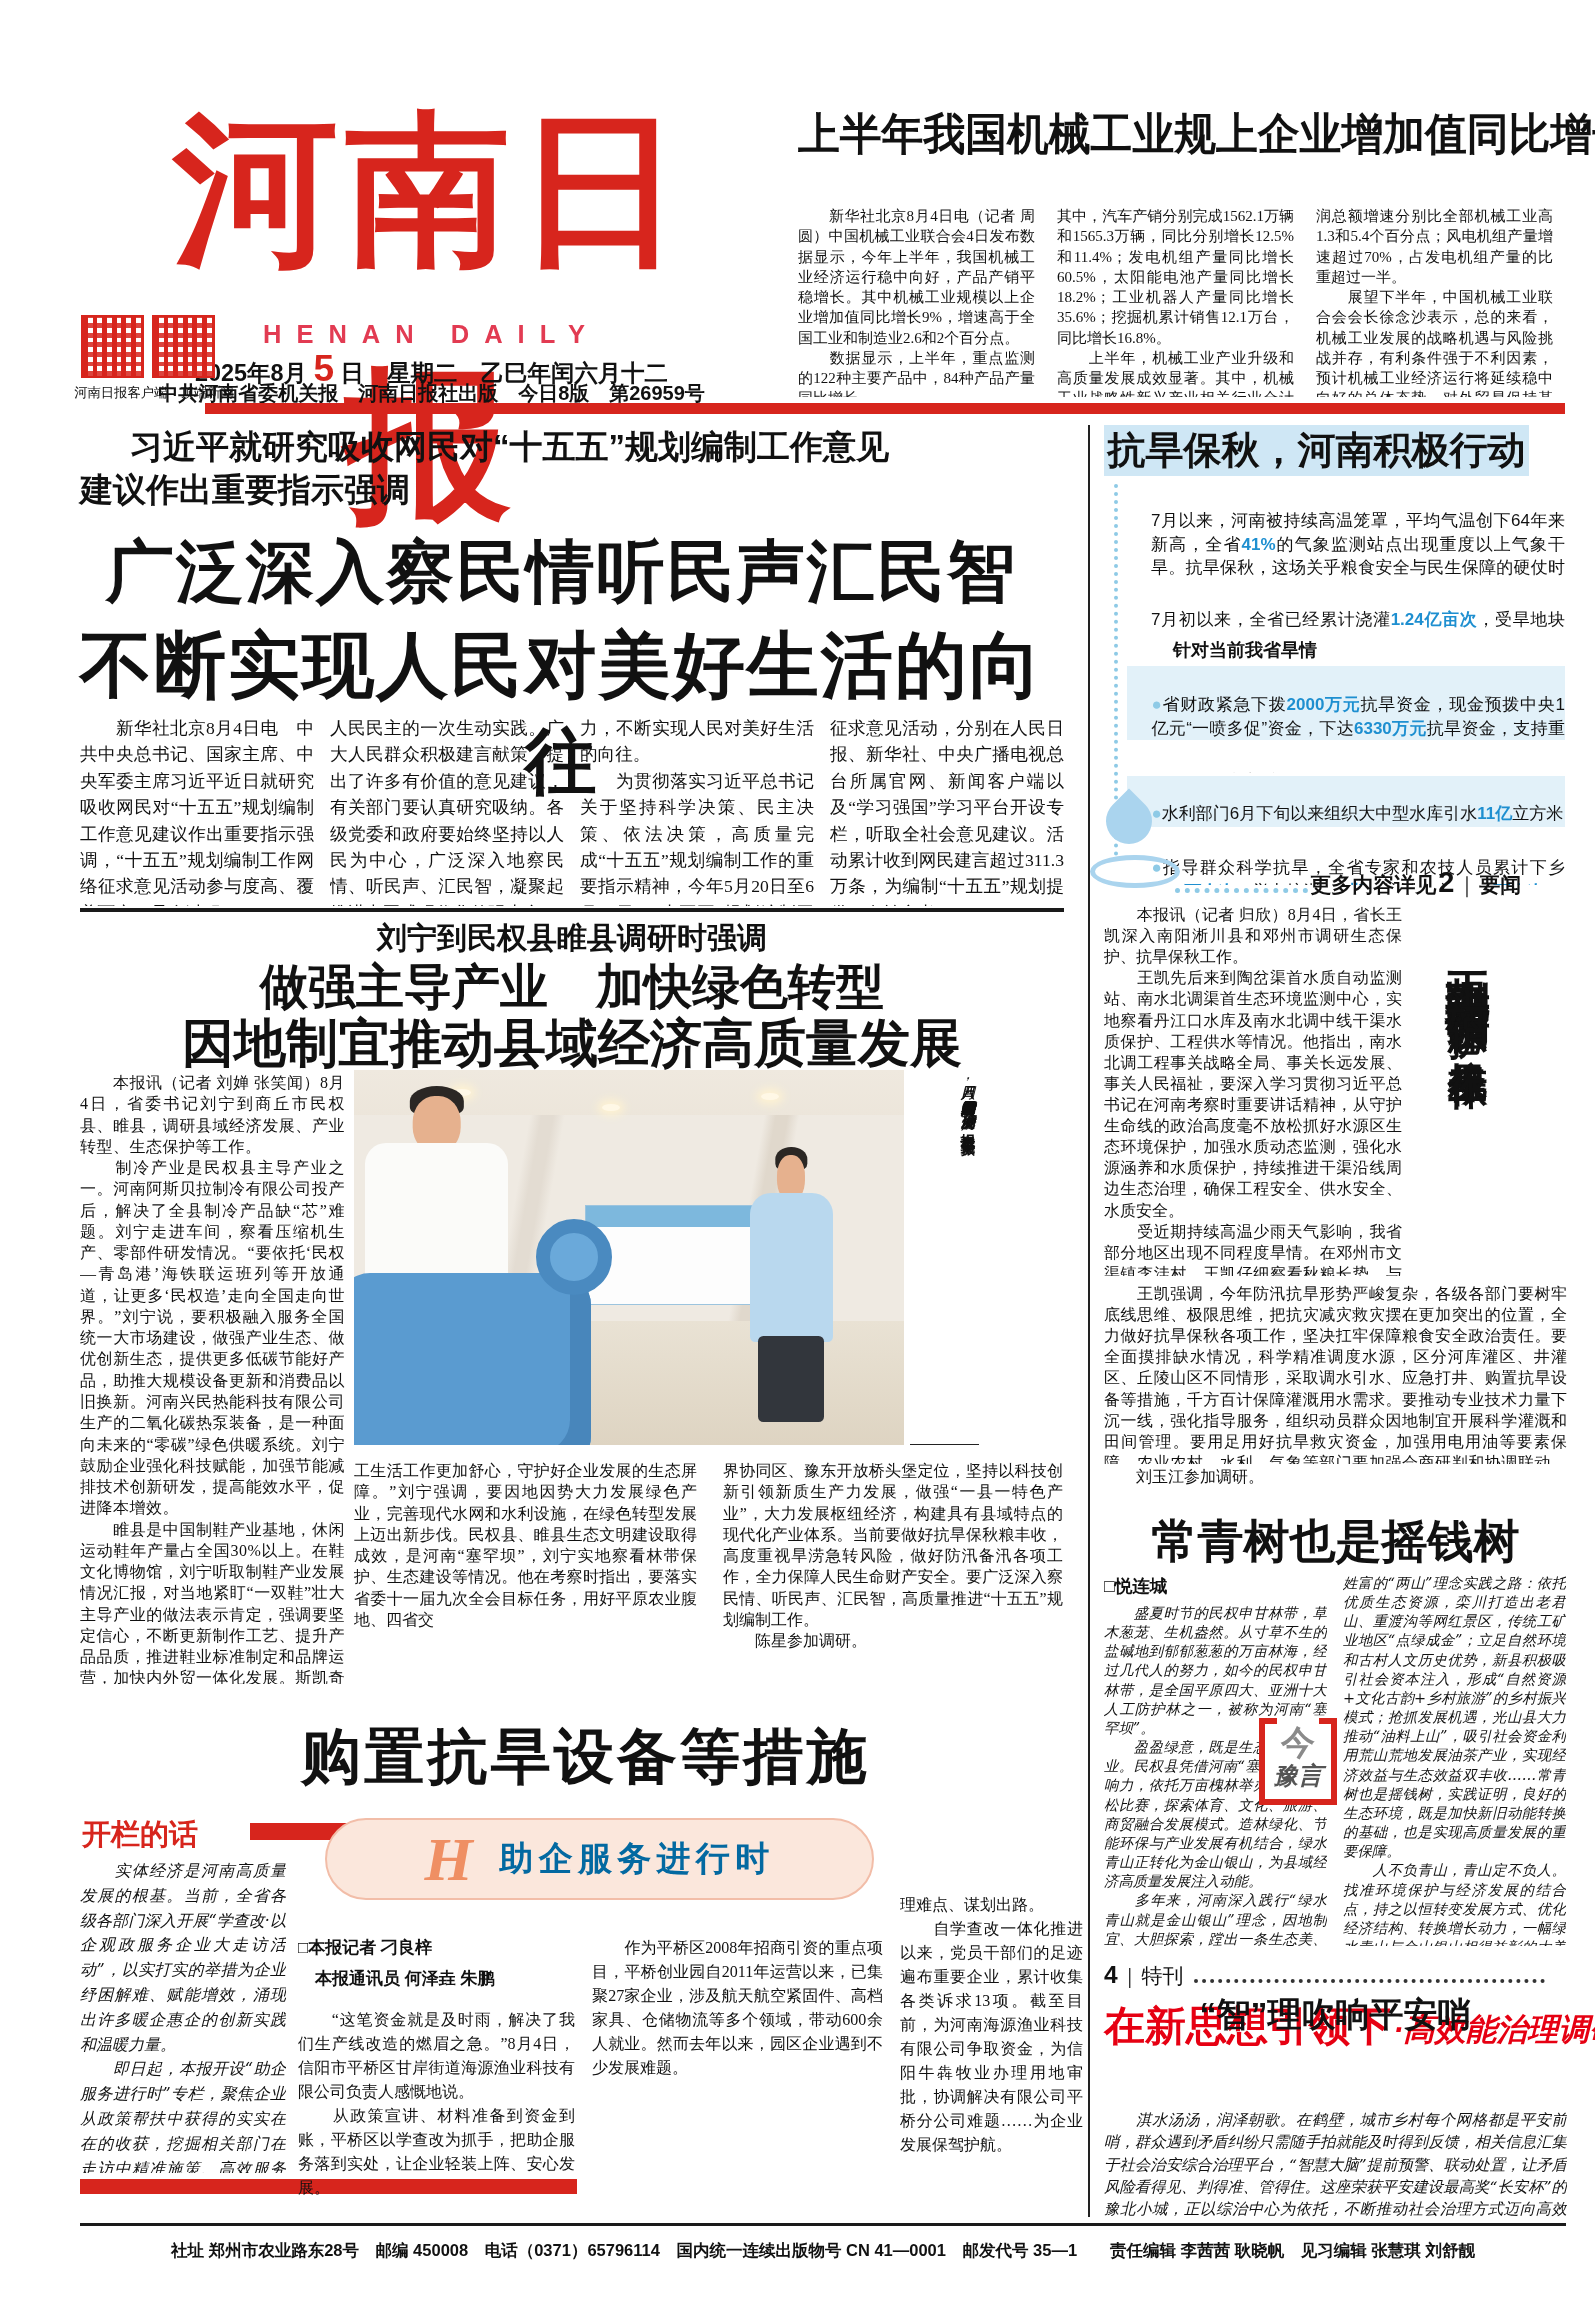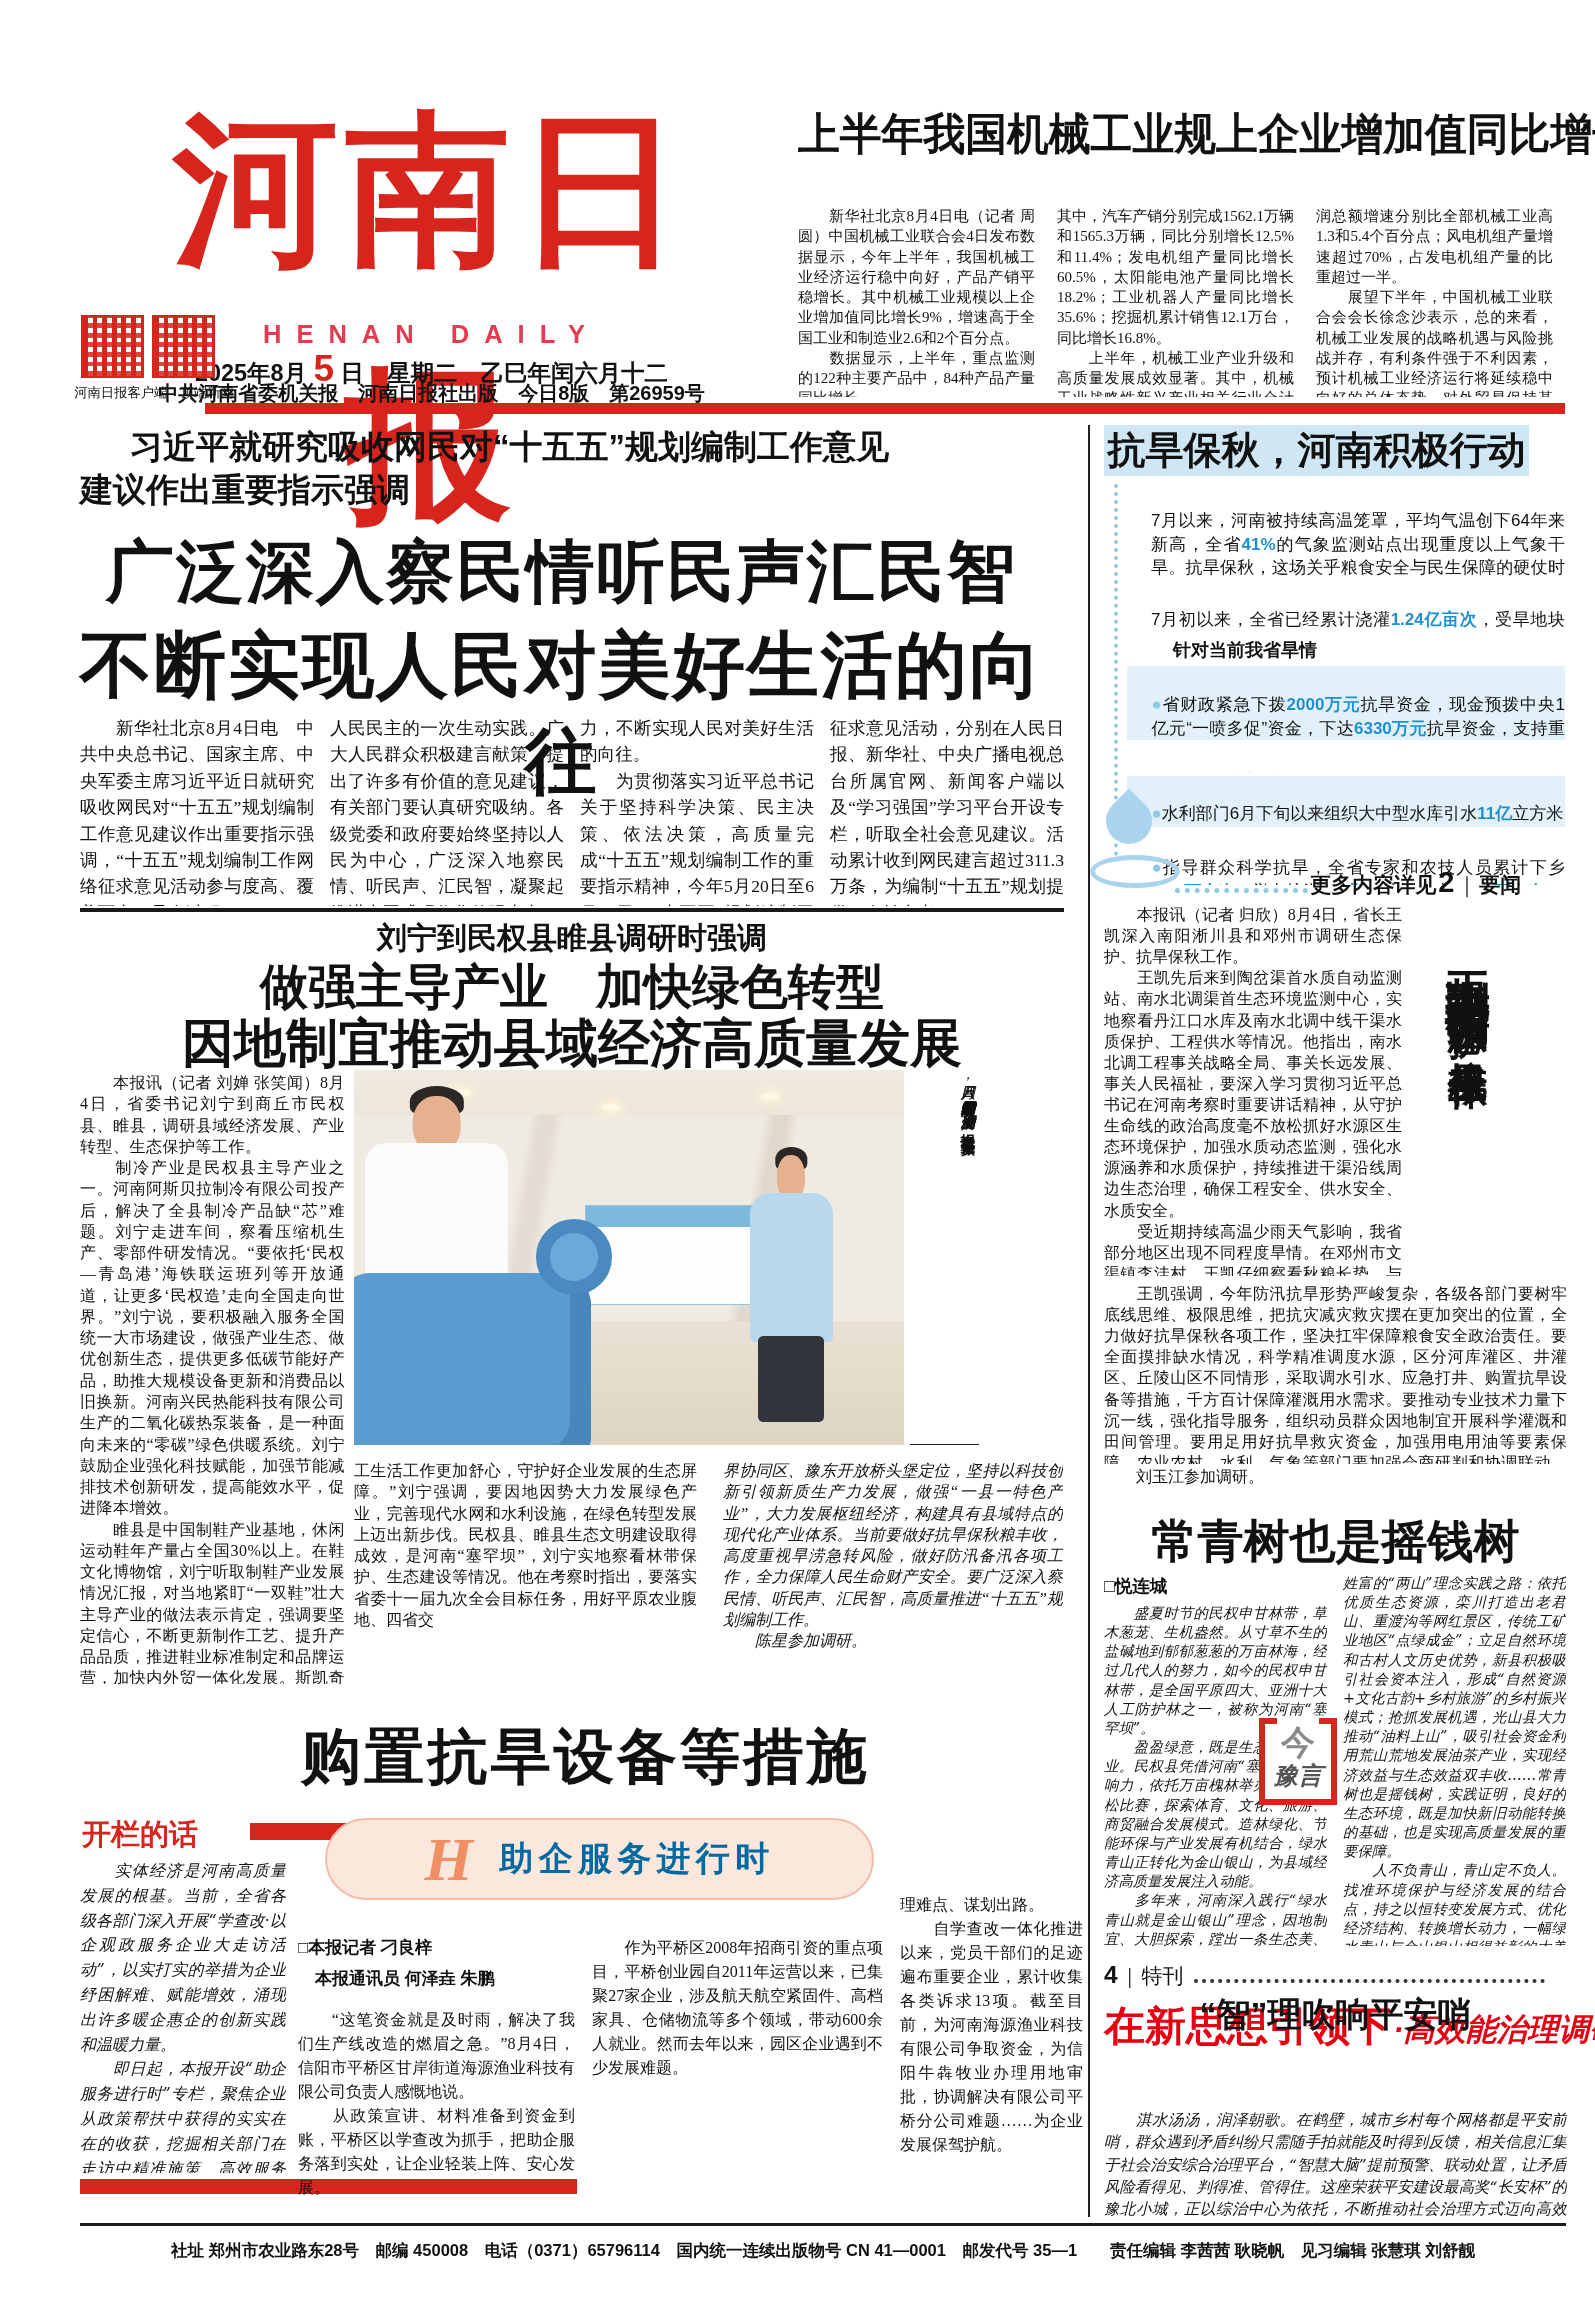--- a/index.html
+++ b/index.html
@@ -147,21 +147,21 @@
     <div class="legs" style="background:#32363c;"></div>
   </div>
   <div class="machine" style="left:-3%;bottom:-6%;width:46%;height:52%;"></div>
   <div class="ring" style="left:33%;bottom:40%;width:48px;height:48px;"></div>
 </div>
 <div class="abs kai" style="left:910px;top:1070px;width:69px;height:375px;writing-mode:vertical-rl;font-size:14.4px;line-height:1.6;border-bottom:1.6px solid #222;padding-top:5.3px;box-sizing:border-box;">
   <span>八月四日，省委书记刘宁到位于商丘市民权县的河南兴民热能科技有限公司，调研制冷产业发展情况。</span>
   <span class="sans" style="font-style:normal;font-weight:700;">本报记者 董亮 摄</span>
 </div>
 <div class="col" style="left:354px;top:1460px;width:343px;height:223px;font-size:16px;line-height:1.33;">工生活工作更加舒心，守护好企业发展的生态屏障。”刘宁强调，要因地因势大力发展绿色产业，完善现代水网和水利设施，在绿色转型发展上迈出新步伐。民权县、睢县生态文明建设取得成效，是河南“塞罕坝”，刘宁实地察看林带保护、生态建设等情况。他在考察时指出，要落实省委十一届九次全会目标任务，用好平原农业腹地、四省交</div>
-<div class="col" style="left:723px;top:1460px;width:340px;height:223px;font-size:16px;line-height:1.33;font-style:italic;">界协同区、豫东开放桥头堡定位，坚持以科技创新引领新质生产力发展，做强“一县一特色产业”，大力发展枢纽经济，构建具有县域特点的现代化产业体系。当前要做好抗旱保秋粮丰收，高度重视旱涝急转风险，做好防汛备汛各项工作，全力保障人民生命财产安全。要广泛深入察民情、听民声、汇民智，高质量推进“十五五”规划编制工作。
+<div class="col" style="left:723px;top:1460px;width:340px;height:223px;font-size:16px;line-height:1.33;">界协同区、豫东开放桥头堡定位，坚持以科技创新引领新质生产力发展，做强“一县一特色产业”，大力发展枢纽经济，构建具有县域特点的现代化产业体系。当前要做好抗旱保秋粮丰收，高度重视旱涝急转风险，做好防汛备汛各项工作，全力保障人民生命财产安全。要广泛深入察民情、听民声、汇民智，高质量推进“十五五”规划编制工作。
 　　陈星参加调研。</div>
 
 <div class="col" style="left:1104px;top:904px;width:298px;height:372px;font-size:16px;line-height:1.32;">　　本报讯（记者 归欣）8月4日，省长王凯深入南阳淅川县和邓州市调研生态保护、抗旱保秋工作。
 　　王凯先后来到陶岔渠首水质自动监测站、南水北调渠首生态环境监测中心，实地察看丹江口水库及南水北调中线干渠水质保护、工程供水等情况。他指出，南水北调工程事关战略全局、事关长远发展、事关人民福祉，要深入学习贯彻习近平总书记在河南考察时重要讲话精神，从守护生命线的政治高度毫不放松抓好水源区生态环境保护，加强水质动态监测，强化水源涵养和水质保护，持续推进干渠沿线周边生态治理，确保工程安全、供水安全、水质安全。
 　　受近期持续高温少雨天气影响，我省部分地区出现不同程度旱情。在邓州市文渠镇李洼村，王凯仔细察看秋粮长势，与农技人员深入交流，详细了解机井灌溉、抗旱措施落实情况。他叮嘱当地负责同志，当前正值秋粮产量形成的关键期，要抢抓农时、多措并举，加强苗情墒情旱情监测，积极组织群众抢浇快浇、能浇尽浇，努力把旱情影响降到最低。</div>
 <div class="abs sans" style="left:1425px;top:936px;height:489px;writing-mode:vertical-rl;font-weight:900;">
   <span style="font-size:45px;letter-spacing:5.3px;display:inline-block;margin-left:12.8px;">王凯到南阳市调研</span>
   <span style="font-size:39px;letter-spacing:2.1px;display:inline-block;">生态保护、抗旱保秋工作</span>
 </div>
 <div class="col" style="left:1104px;top:1283px;width:463px;height:181px;font-size:16px;line-height:1.32;">　　王凯强调，今年防汛抗旱形势严峻复杂，各级各部门要树牢底线思维、极限思维，把抗灾减灾救灾摆在更加突出的位置，全力做好抗旱保秋各项工作，坚决扛牢保障粮食安全政治责任。要全面摸排缺水情况，科学精准调度水源，区分河库灌区、井灌区、丘陵山区不同情形，采取调水引水、应急打井、购置抗旱设备等措施，千方百计保障灌溉用水需求。要推动专业技术力量下沉一线，强化指导服务，组织动员群众因地制宜开展科学灌溉和田间管理。要用足用好抗旱救灾资金，加强用电用油等要素保障。农业农村、水利、气象等部门要加强会商研判和协调联动，抓实抓细工作举措，形成抗旱保秋工作合力。当前正处于“七下八上”防汛关键期，要密切关注天气变化，扎实做好防汛备汛工作，严防旱涝并发、旱涝急转，维护人民群众生命财产安全。</div>

